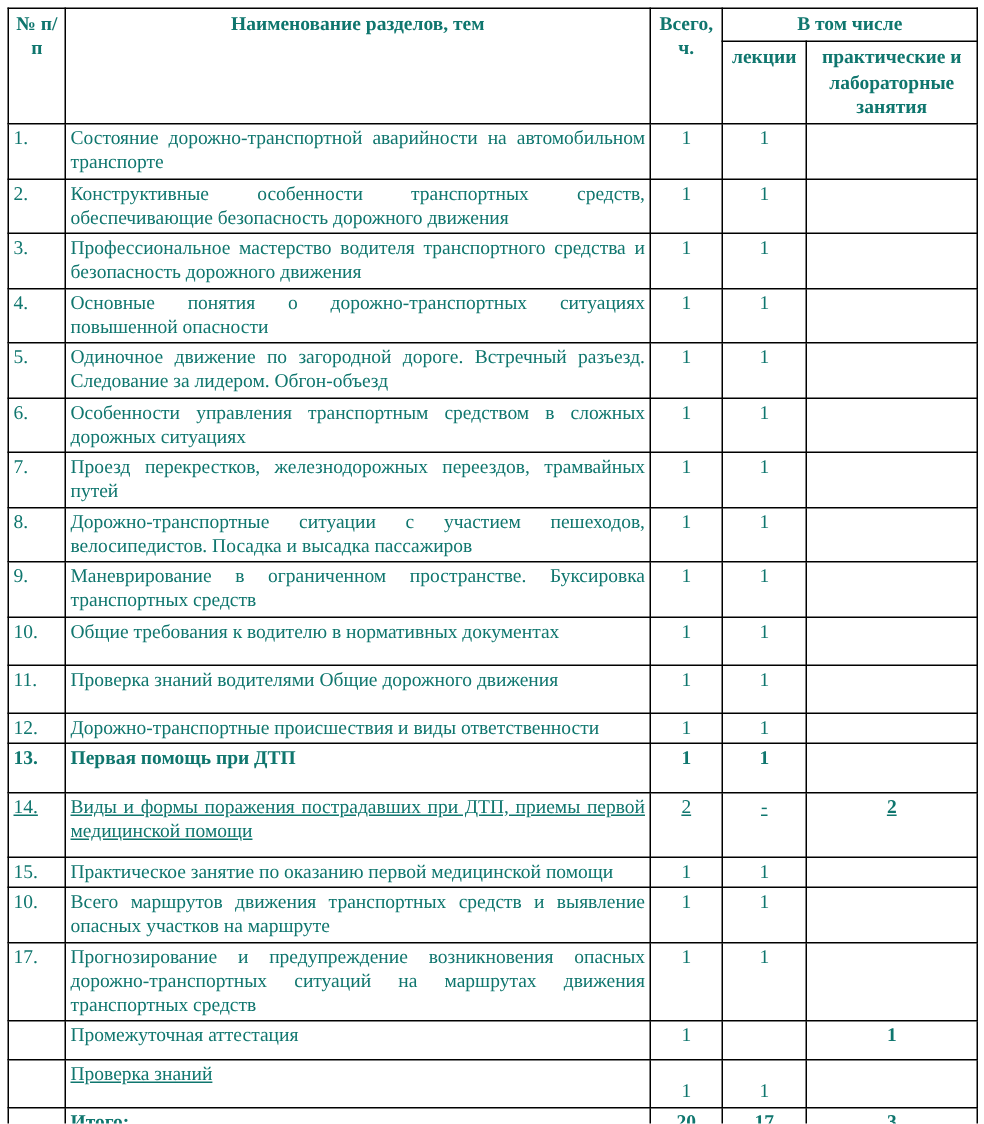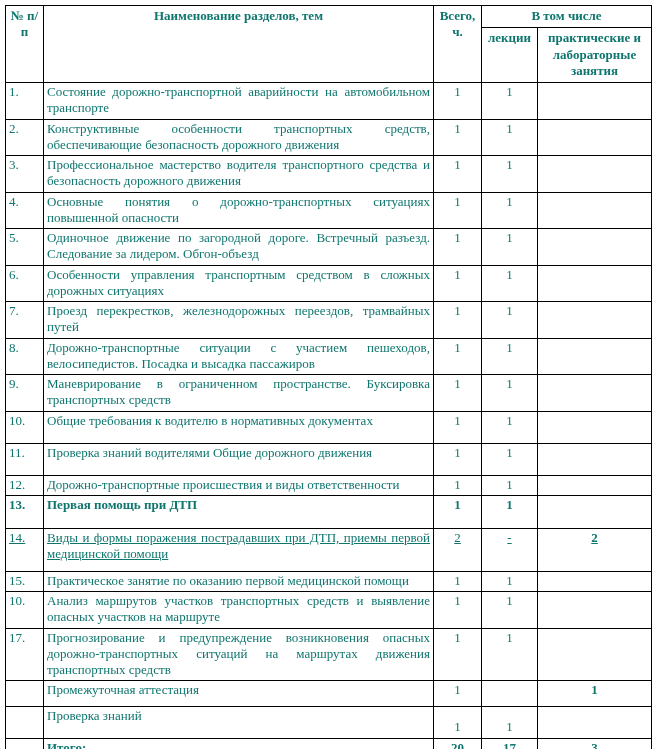--- a/index.html
+++ b/index.html
@@ -163,42 +163,42 @@
         </tr>
         <tr>
           <td class="c-num">15.</td>
           <td class="c-title">Практическое занятие по оказанию первой медицинской помощи</td>
           <td class="c-total">1</td>
           <td class="c-lect">1</td>
           <td class="c-prac"></td>
         </tr>
         <tr>
           <td class="c-num">10.</td>
-          <td class="c-title">Анализ маршрутов участков транспортных средств и выявление опасных участков на маршруте</td>
+          <td class="c-title">Всего маршрутов движения транспортных средств и выявление опасных участков на маршруте</td>
           <td class="c-total">1</td>
           <td class="c-lect">1</td>
           <td class="c-prac"></td>
         </tr>
         <tr>
           <td class="c-num">17.</td>
           <td class="c-title">Прогнозирование и предупреждение возникновения опасных дорожно-транспортных ситуаций на маршрутах движения транспортных средств</td>
           <td class="c-total">1</td>
           <td class="c-lect">1</td>
           <td class="c-prac"></td>
         </tr>
         <tr style="height: 26px;">
           <td class="c-num"></td>
           <td class="c-title">Промежуточная аттестация</td>
           <td class="c-total">1</td>
           <td class="c-lect"></td>
           <td class="c-prac bold">1</td>
         </tr>
         <tr style="height: 26px;">
           <td class="c-num" style="padding-top: 12px;"></td>
-          <td class="c-title" style="">Проверка знаний</td>
+          <td class="c-title" style=" text-decoration: underline;">Проверка знаний</td>
           <td class="c-total" style="padding-top: 12px;">1</td>
           <td class="c-lect" style="padding-top: 12px;">1</td>
           <td class="c-prac" style="padding-top: 12px;"></td>
         </tr>
         <tr class="bold" style="height: 21px;">
           <td class="c-num"></td>
           <td class="c-title">Итого:</td>
           <td class="c-total">20</td>
           <td class="c-lect">17</td>
           <td class="c-prac">3</td>

